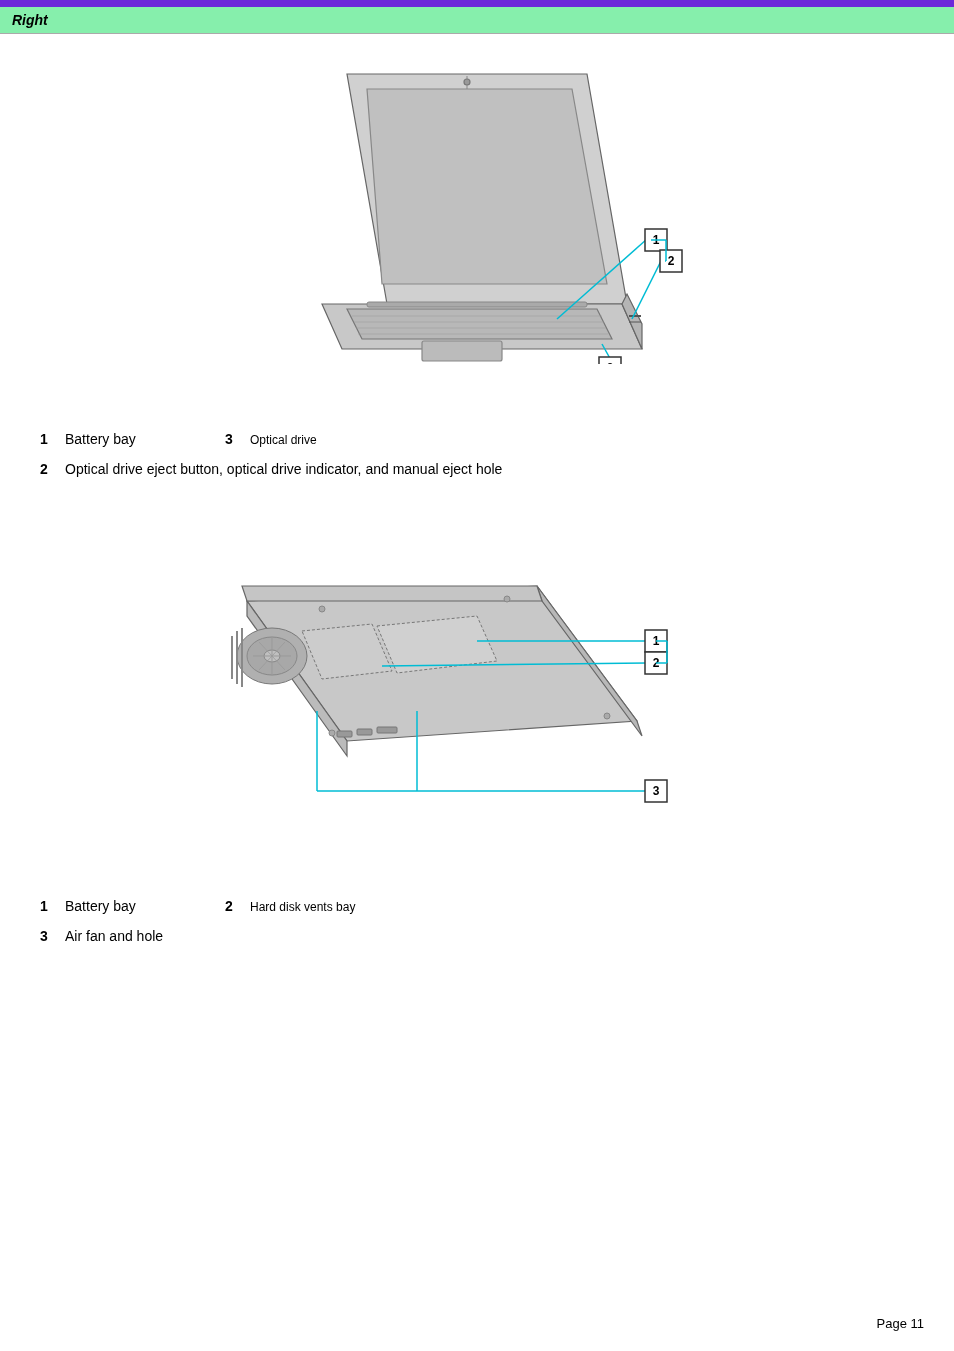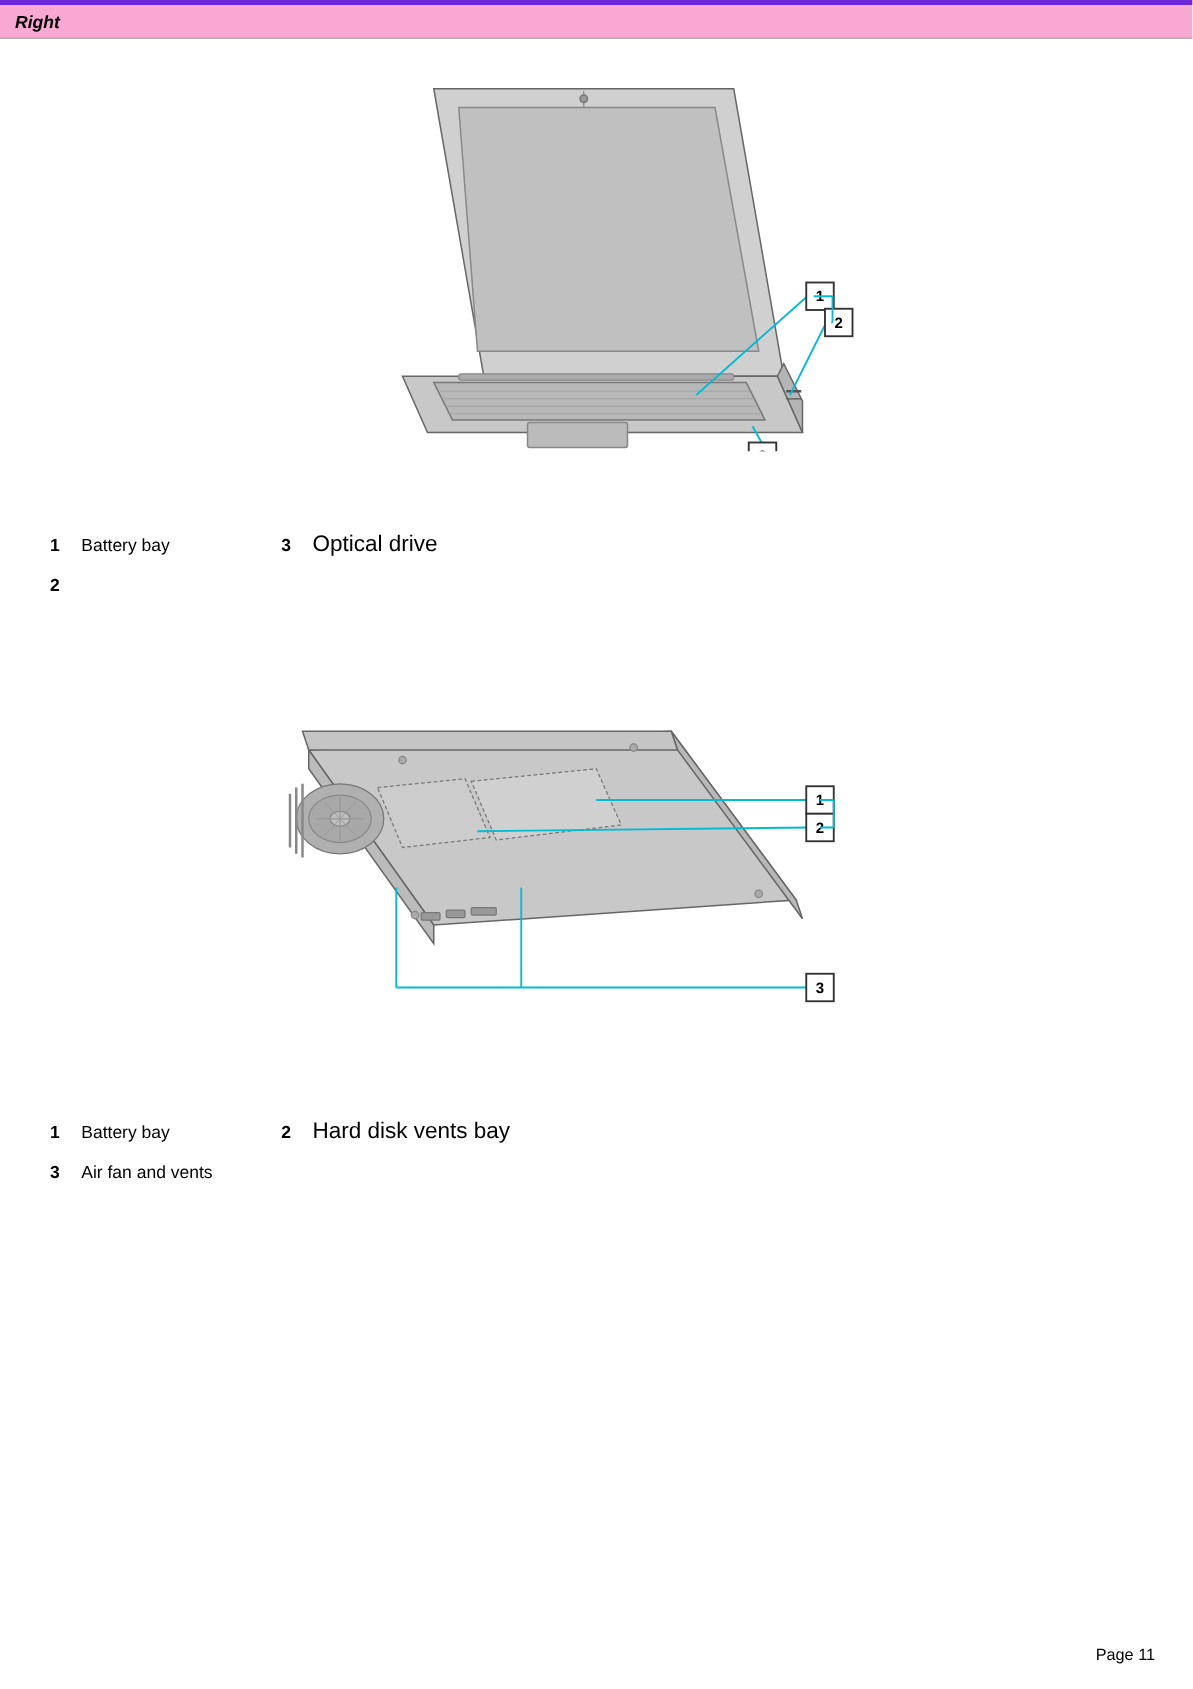--- a/index.html
+++ b/index.html
@@ -7,26 +7,26 @@
       width: 954px;
       min-height: 1351px;
       background: #ffffff;
       font-family: Arial, Helvetica, sans-serif;
       font-size: 14px;
       color: #000000;
       position: relative;
     }
 
     .section-header {
-      background: #f9a8d4;
+      background: #86efac;
       padding: 5px 12px;
       font-style: italic;
       font-weight: bold;
       font-size: 14px;
-      border-top: 4px solid #6d28d9;
+      border-top: 7px solid #6d28d9;
       border-bottom: 1px solid #aaa;
     }
 
     .section-content {
       padding: 20px 30px 30px 30px;
     }
 
     .diagram-container {
       display: flex;
       justify-content: center;
@@ -57,21 +57,21 @@
       margin-top: 47px;
     }
 
     .item-number2 {
       font-weight: bold;
       min-width: 25px;
       font-size: 14px;
     }
 
     .item-label2 {
-      font-size: 18px;
+      font-size: 12px;
     }
 
     .page-number {
       position: absolute;
       bottom: 20px;
       right: 30px;
       font-size: 13px;
       margin-top: 48px;
     }
 
@@ -148,20 +148,21 @@
 
     <div class="items-list">
       <div class="item-row">
         <span class="item-number">1</span>
         <span class="item-label">Battery bay</span>
         <span class="item-number2">3</span>
         <span class="item-label2">Optical drive</span>
       </div>
       <div class="item-row">
         <span class="item-number">2</span>
+        <span>Optical drive eject button, optical drive indicator, and manual eject hole</span>
       </div>
     </div>
   </div>
 </div>
 
 <div>
 
   <div class="section-content">
 
     <div class="diagram-container">
@@ -233,21 +234,21 @@
 
     <div class="items-list">
       <div class="item-row">
         <span class="item-number">1</span>
         <span class="item-label">Battery bay</span>
         <span class="item-number2">2</span>
         <span class="item-label2">Hard disk vents bay</span>
       </div>
       <div class="item-row">
         <span class="item-number">3</span>
-        <span>Air fan and vents</span>
+        <span>Air fan and hole</span>
       </div>
     </div>
   </div>
 </div>
 
 <div class="page-number">
   <span>Page 11</span>
 </div>
 
 </body></html>

